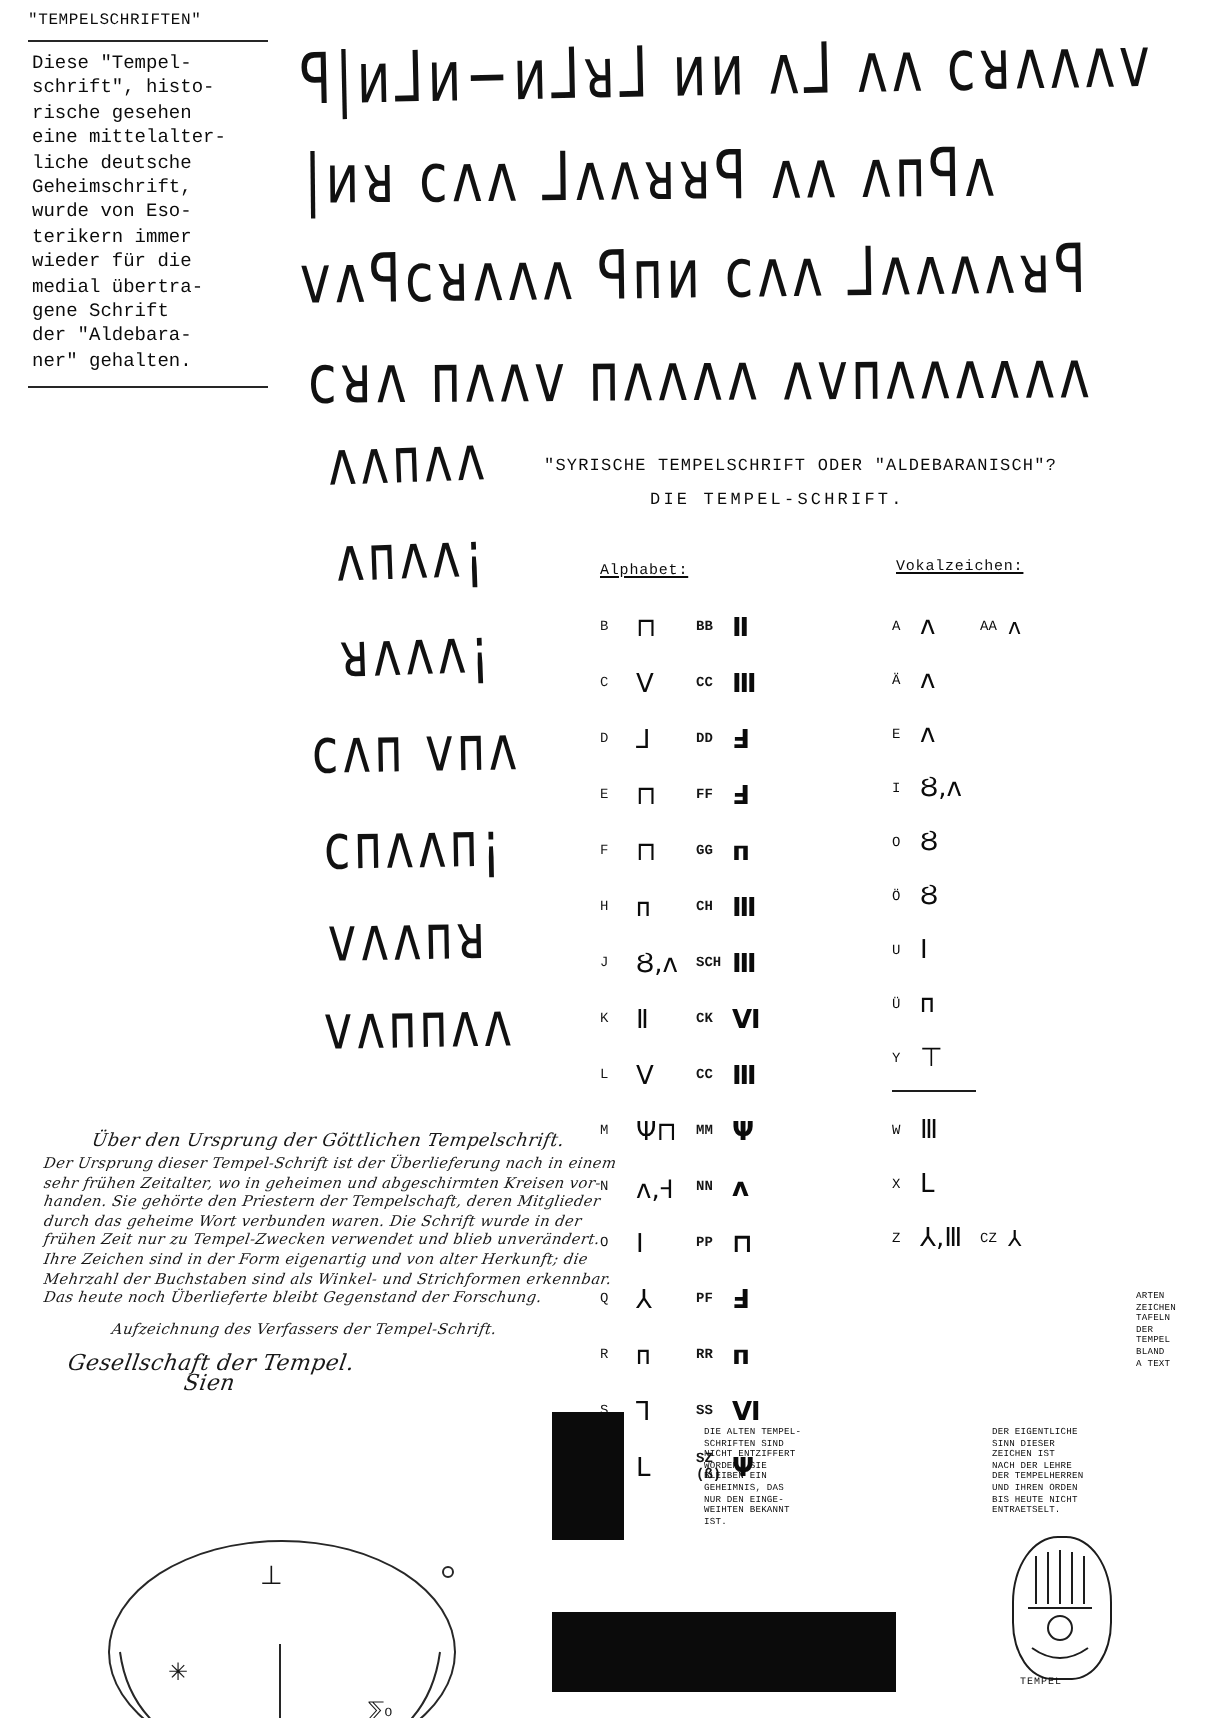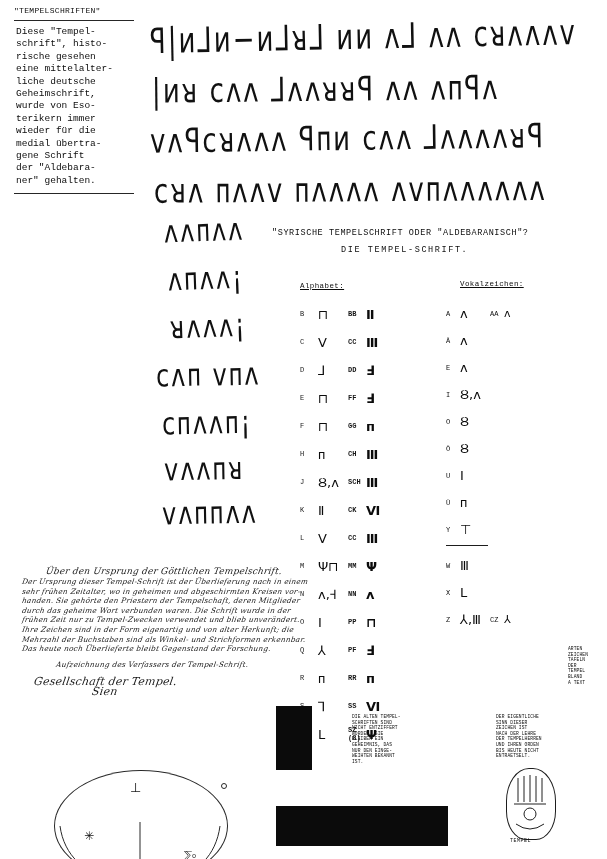--- a/index.html
+++ b/index.html
@@ -55,21 +55,21 @@
   #script-block-left .glyphline { font-size: 24px; }
 
   
   #section-heading {
     left: 272px; top: 228px;
     font-size: 8.5px;
     letter-spacing: .6px;
     font-family: "Liberation Mono", monospace;
   }
   #section-subheading {
-    left: 300px; top: 245px;
+    left: 284px; top: 245px;
     font-size: 8.5px;
     letter-spacing: 1.6px;
     font-family: "Liberation Mono", monospace;
     padding-left: 41px;
   }
   .colhead {
     font-size: 7.5px;
     font-family: "Liberation Mono", monospace;
     text-decoration: underline;
     letter-spacing: .4px;
@@ -228,21 +228,21 @@
     <div class="glyphline" style="position:absolute; left:10px; top:192px; transform:rotate(-1deg) scaleY(1.3);">ᴄᴨᴧᴧᴨ¡</div>
     <div class="glyphline" style="position:absolute; left:12px; top:238px; transform:rotate(-1deg) scaleY(1.3);">ᴠᴧᴧᴨᴚ</div>
     <div class="glyphline" style="position:absolute; left:10px; top:282px; transform:rotate(-1deg) scaleY(1.3);">ᴠᴧᴨᴨᴧᴧ</div>
   </div>
 
   <div class="abs" id="section-heading">"SYRISCHE TEMPELSCHRIFT ODER "ALDEBARANISCH"?</div>
   <div class="abs" id="section-subheading">DIE TEMPEL-SCHRIFT.</div>
 
   <div class="abs colhead" style="left:300px; top:264px;margin-top:18px;">Alphabet:</div>
 
-  <div class="abs colhead" style="left:460px; top:280px;">Vokalzeichen:</div>
+  <div class="abs colhead" style="left:448px; top:280px;">Vokalzeichen:</div>
 
   <div class="tbl" style="left:300px; top:300px;">
     <div class="row">
       <span class="lbl">B</span>
       <span class="sym">⊓</span>
     </div>
     <div class="row">
       <span class="lbl">C</span>
       <span class="sym">Ⅴ</span>
     </div>

